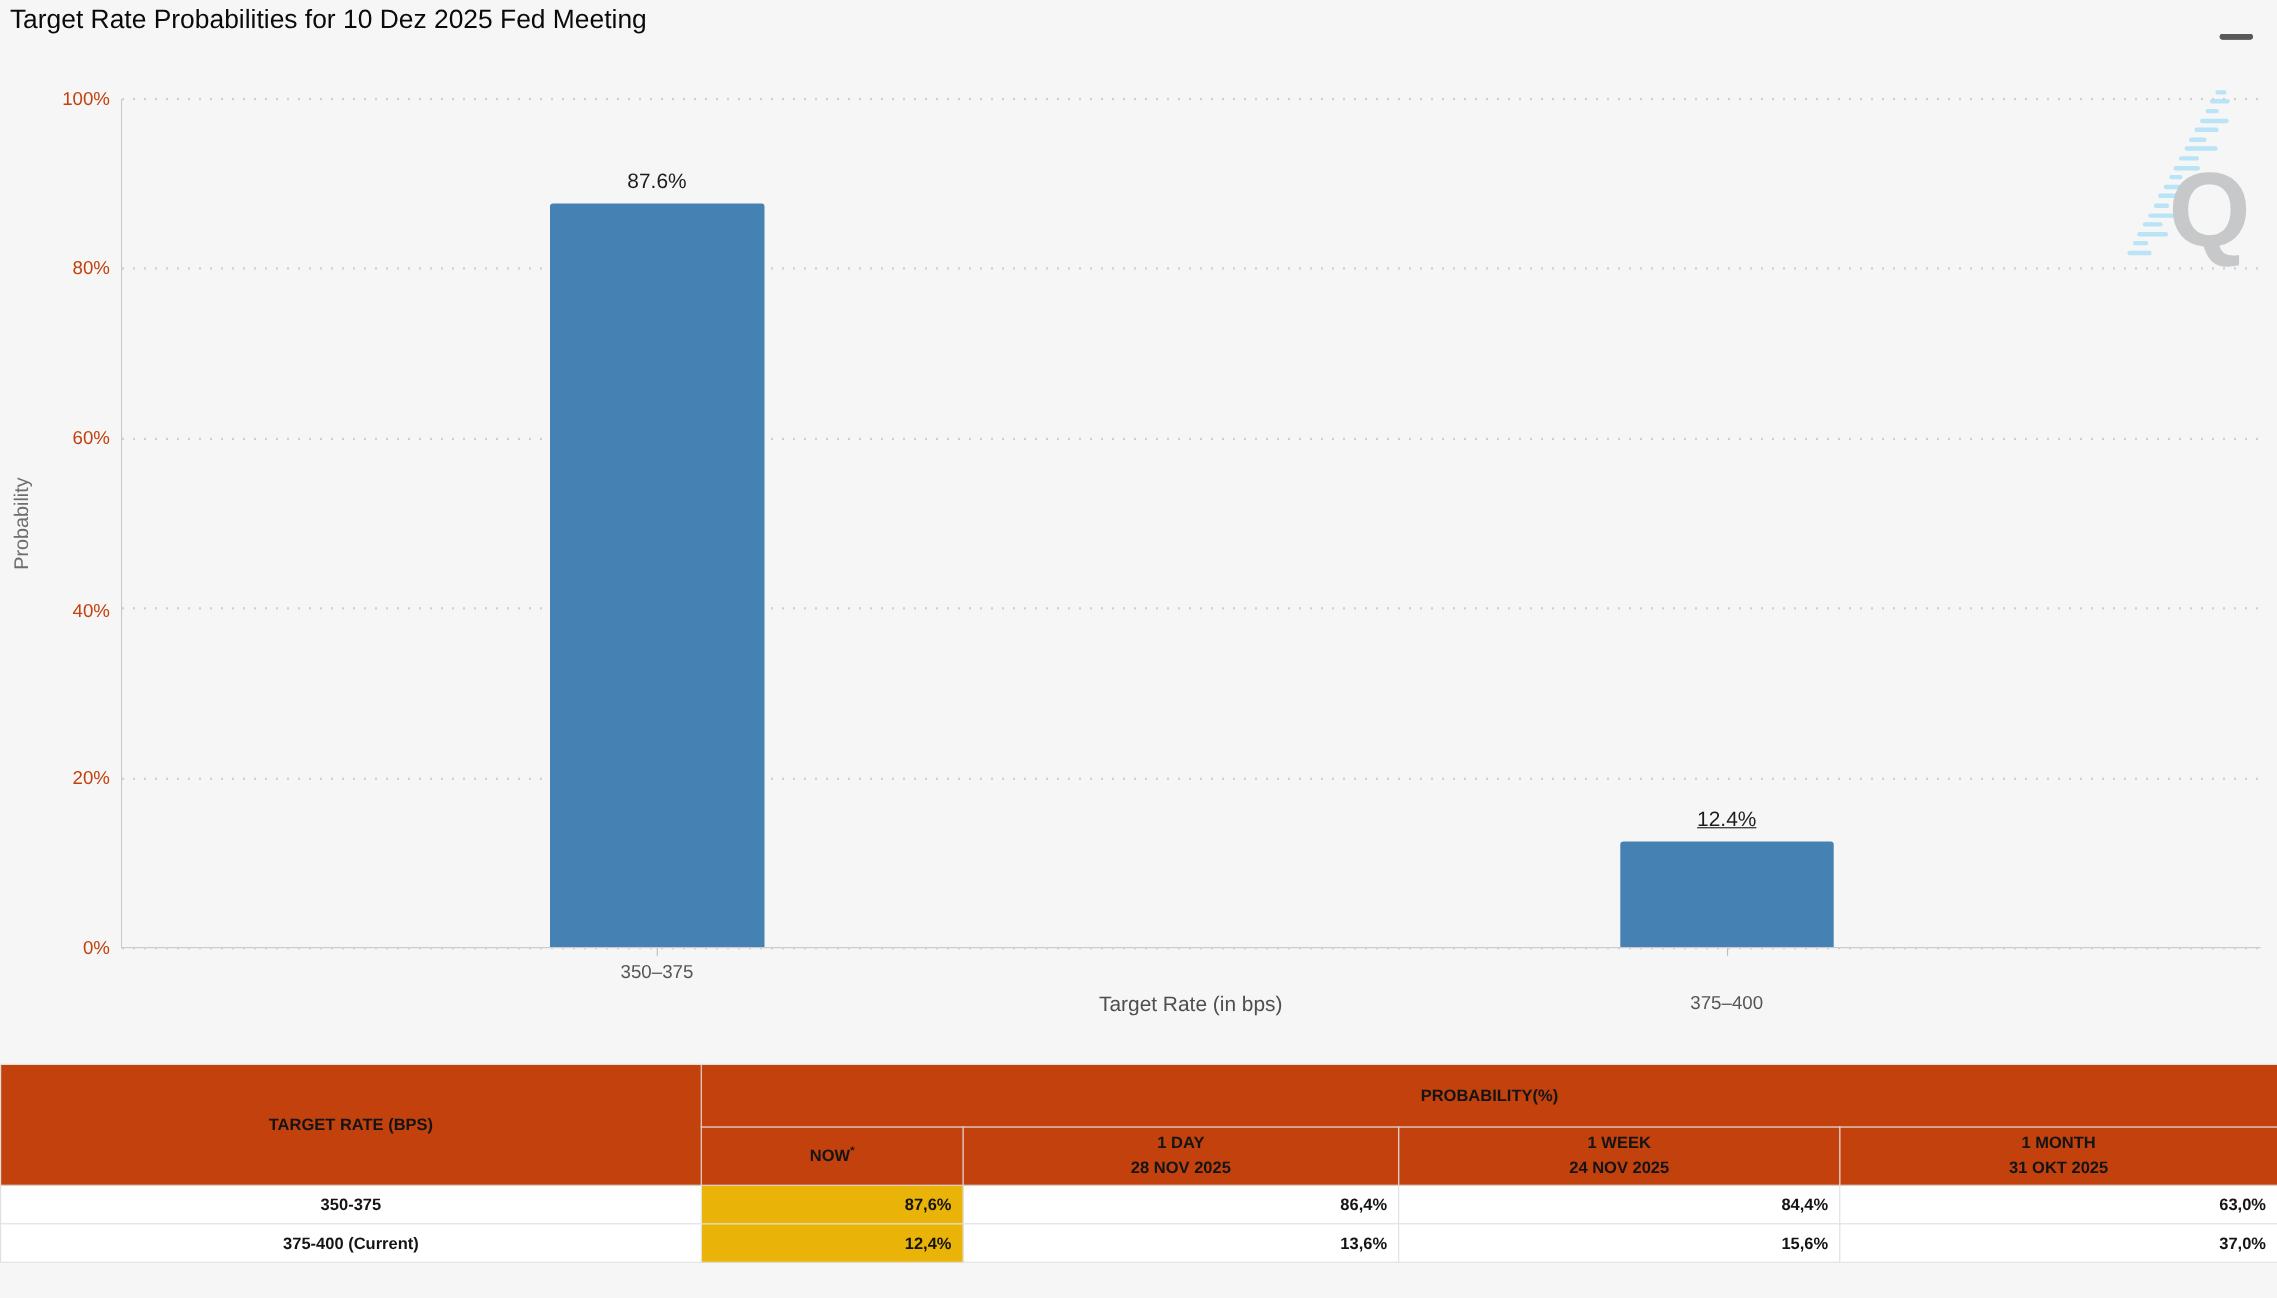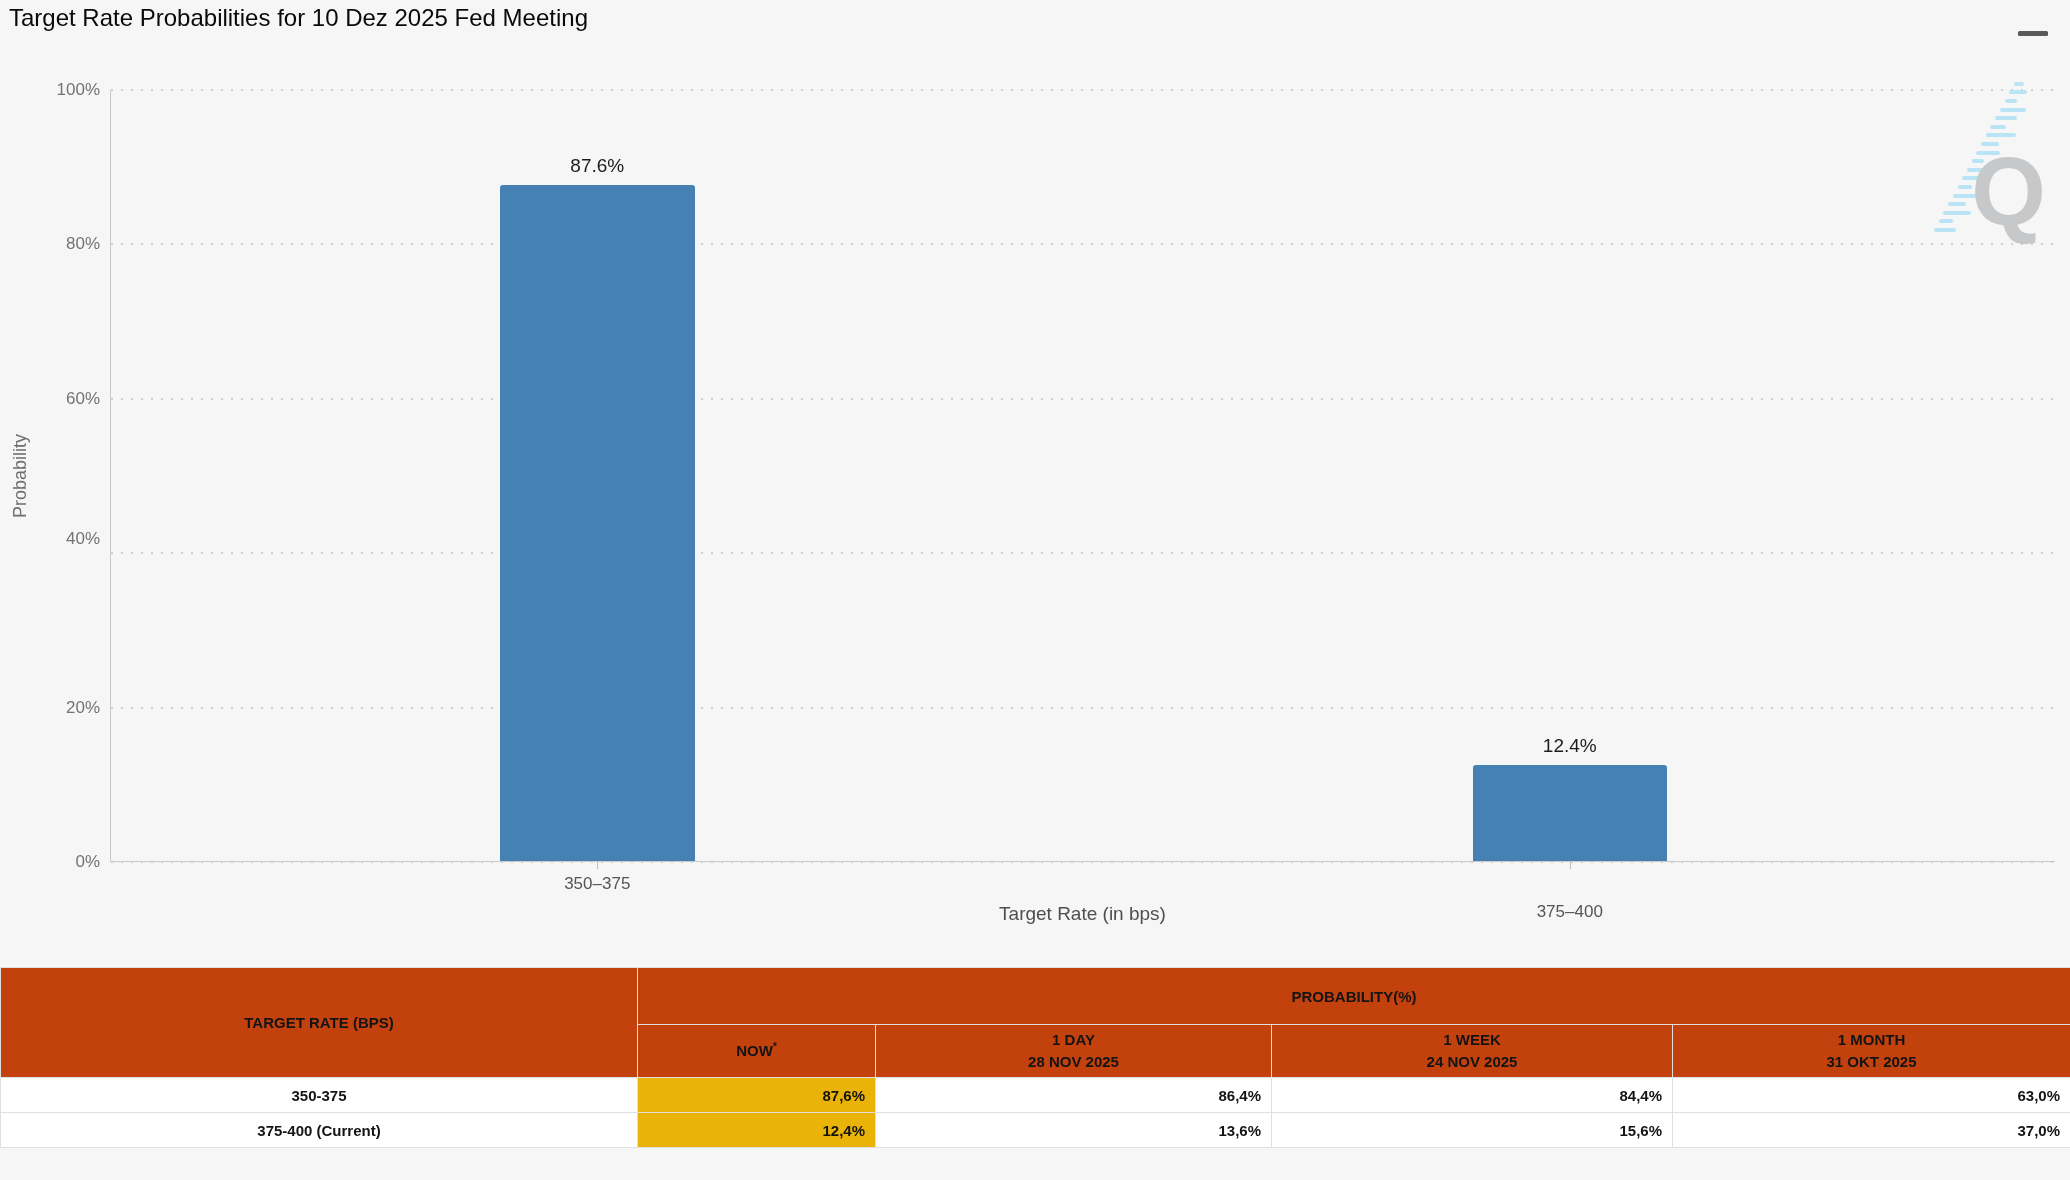--- a/index.html
+++ b/index.html
@@ -19,21 +19,21 @@
   .plot { position: absolute; left: 110px; top: 90px; width: 1945px; height: 772px;
           border-left: 1px solid #c8c8c8; border-bottom: 1px solid #c8c8c8; }
   .gridline { position: absolute; left: 0; width: 100%; height: 2px;
               background: repeating-linear-gradient(to right, #cfcfcf 0 2px, transparent 2px 10px); }
   .bar { position: absolute; bottom: 0; background: #4681b4; border-radius: 3px 3px 0 0; }
   .bar-value { position: absolute; transform: translateX(-50%); font-size: 19px; color: #1c1c1c; white-space: nowrap; }
   .axis-tick { position: absolute; top: 772px; width: 1px; height: 7px; background: #bdbdbd; }
   .x-tick-label { position: absolute; transform: translateX(-50%); font-size: 17px; color: #555; white-space: nowrap; }
 
   .y-labels { position: absolute; left: 0; top: 90px; width: 100px; height: 772px; }
-  .y-tick-label { position: absolute; right: 0; transform: translateY(-50%); font-size: 17px; color: #737373; }
+  .y-tick-label { position: absolute; right: 0; transform: translateY(-50%); font-size: 17px; color: #c2410c; }
 
   .y-axis-title { position: absolute; left: 20px; top: 476px; transform: translate(-50%, -50%) rotate(-90deg);
                   font-size: 18px; color: #6e6e6e; white-space: nowrap; }
   .x-axis-title { position: absolute; left: 110px; top: 903px; width: 1945px; text-align: center;
                   font-size: 19px; color: #4f4f4f; }
 
   
   .watermark { position: absolute; right: 18px; top: 64px; width: 122px; height: 168px; pointer-events: none; }
   .watermark .q { position: absolute; right: 6px; bottom: -8px; font-size: 96px; line-height: 1; font-weight: bold; color: #c6c8ca; }
   .watermark .dash { position: absolute; height: 4px; border-radius: 2px; background: #aee0f5; opacity: .85; }
@@ -64,39 +64,39 @@
       <span class="bar"></span><span class="bar"></span><span class="bar"></span>
     </span>
   </div>
 
 
   <div class="y-axis-title">Probability</div>
 
   <div class="y-labels">
       <div class="y-tick-label" style="top: 772px;">0%</div>
       <div class="y-tick-label" style="top: 617.6px;">20%</div>
-      <div class="y-tick-label" style="top: 449px; text-align: center;">40%</div>
+      <div class="y-tick-label" style="top: 466px; text-align: center;">40%</div>
       <div class="y-tick-label" style="top: 308.8px;">60%</div>
       <div class="y-tick-label" style="top: 154.4px;">80%</div>
       <div class="y-tick-label" style="top: 0px;">100%</div>
     </div>
 
   <div class="plot">
       <div class="gridline" style="top: 771px;"></div>
       <div class="gridline" style="top: 616.6px;"></div>
       <div class="gridline" style="top: 462.2px;"></div>
       <div class="gridline" style="top: 307.8px;"></div>
       <div class="gridline" style="top: 153.4px;"></div>
       <div class="gridline" style="top: -1px;"></div>
       <div class="bar" style="left: 389px; width: 194.5px; height: 676.272px; background: rgb(70, 129, 180);"></div>
       <div class="bar-value" style="left: 486.25px; bottom: 684.272px;">87.6%</div>
       <div class="axis-tick" style="left: 486.25px;"></div>
       <div class="x-tick-label" style="left: 486.25px; top: 784px;">350–375</div>
       <div class="bar" style="left: 1361.5px; width: 194.5px; height: 95.728px; background: rgb(70, 129, 180);"></div>
-      <div class="bar-value" style="left: 1458.75px; bottom: 103.728px;">12.4%</div>
+      <div class="bar-value" style="left: 1458.75px; bottom: 103.728px; text-decoration: underline;">12.4%</div>
       <div class="axis-tick" style="left: 1458.75px;"></div>
       <div class="x-tick-label" style="left: 1458.75px; top: 812px;">375–400</div>
     </div>
 
   <div class="x-axis-title">Target Rate (in bps)</div>
 
   <div class="watermark">
     <span><div class="dash" style="bottom: 0px; left: 4px; width: 22px;"></div><div class="dash" style="bottom: 8.6px; left: 8.7px; width: 14px;"></div><div class="dash" style="bottom: 17.2px; left: 13.4px; width: 28px;"></div><div class="dash" style="bottom: 25.8px; left: 18.1px; width: 18px;"></div><div class="dash" style="bottom: 34.4px; left: 22.8px; width: 30px;"></div><div class="dash" style="bottom: 43px; left: 27.5px; width: 14px;"></div><div class="dash" style="bottom: 51.6px; left: 32.2px; width: 24px;"></div><div class="dash" style="bottom: 60.2px; left: 36.9px; width: 28px;"></div><div class="dash" style="bottom: 68.8px; left: 41.6px; width: 12px;"></div><div class="dash" style="bottom: 77.4px; left: 46.3px; width: 24px;"></div><div class="dash" style="bottom: 86px; left: 51px; width: 18px;"></div><div class="dash" style="bottom: 94.6px; left: 55.7px; width: 30px;"></div><div class="dash" style="bottom: 103.2px; left: 60.4px; width: 16px;"></div><div class="dash" style="bottom: 111.8px; left: 65.1px; width: 22px;"></div><div class="dash" style="bottom: 120.4px; left: 69.8px; width: 26px;"></div><div class="dash" style="bottom: 129px; left: 74.5px; width: 12px;"></div><div class="dash" style="bottom: 137.6px; left: 79.2px; width: 18px;"></div><div class="dash" style="bottom: 146.2px; left: 83.9px; width: 10px;"></div></span>
     <span class="q">Q</span>
   </div>

